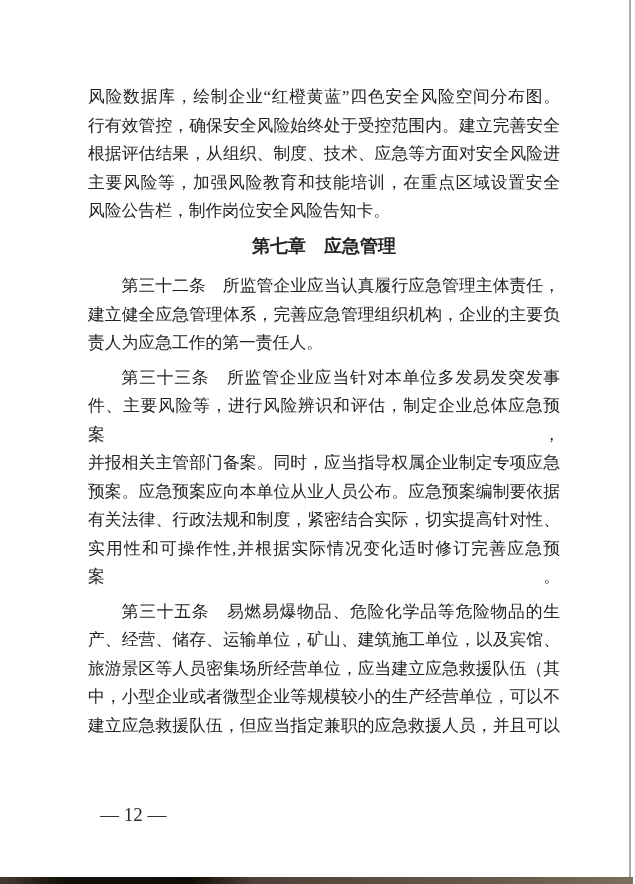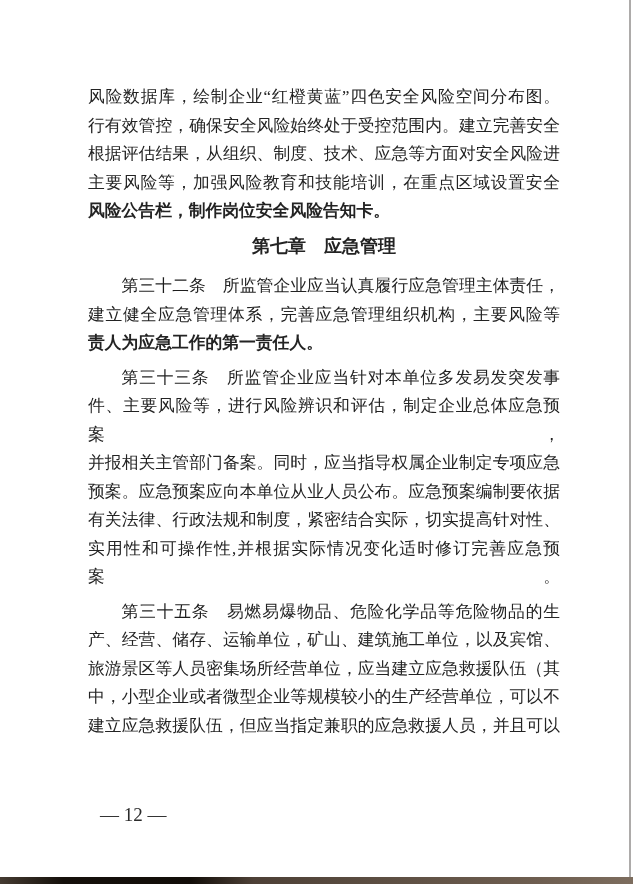--- a/index.html
+++ b/index.html
@@ -20,21 +20,21 @@
   .flow{
     position:absolute;left:88px;top:83px;width:472px;
     font-size:16.8px;line-height:28.5px;
   }
   .para{margin:0 0 6px 0;}
   .heading{
     margin:6px 0 12px 0;font-weight:bold;font-size:18px;
     line-height:28.5px;text-align:center;
   }
   .line{text-align:justify;text-align-last:justify;}
-  .line.end{text-align-last:left;font-weight:bold;}
+  .line.end{text-align-last:left;}
   .line.indent{text-indent:2em;}
   b.lead{font-weight:normal;color:#1c1c1c;}
   .footer{
     position:absolute;left:100px;top:804px;
     font-size:19px;line-height:22px;color:#2a2a2a;
   }
   .edge-right{
     position:absolute;left:629px;top:0;width:2px;height:877px;
     background:var(--scan-right-edge);
   }
@@ -58,21 +58,21 @@
       <div class="para">
         <div class="line">风险数据库，绘制企业“红橙黄蓝”四色安全风险空间分布图。</div>
         <div class="line">行有效管控，确保安全风险始终处于受控范围内。建立完善安全</div>
         <div class="line">根据评估结果，从组织、制度、技术、应急等方面对安全风险进</div>
         <div class="line">主要风险等，加强风险教育和技能培训，在重点区域设置安全</div>
         <div class="line end">风险公告栏，制作岗位安全风险告知卡。</div>
       </div>
       <div class="heading">第七章　应急管理</div>
       <div class="para">
         <div class="line indent"><b class="lead">第三十二条</b>　所监管企业应当认真履行应急管理主体责任，</div>
-        <div class="line">建立健全应急管理体系，完善应急管理组织机构，主要风险等</div>
+        <div class="line">建立健全应急管理体系，完善应急管理组织机构，企业的主要负</div>
         <div class="line end">责人为应急工作的第一责任人。</div>
       </div>
       <div class="para">
         <div class="line indent"><b class="lead">第三十三条</b>　所监管企业应当针对本单位多发易发突发事</div>
         <div class="line">件、主要风险等，进行风险辨识和评估，制定企业总体应急预案，</div>
         <div class="line">并报相关主管部门备案。同时，应当指导权属企业制定专项应急</div>
         <div class="line">预案。应急预案应向本单位从业人员公布。应急预案编制要依据</div>
         <div class="line">有关法律、行政法规和制度，紧密结合实际，切实提高针对性、</div>
         <div class="line">实用性和可操作性,并根据实际情况变化适时修订完善应急预案。</div>
       </div>

